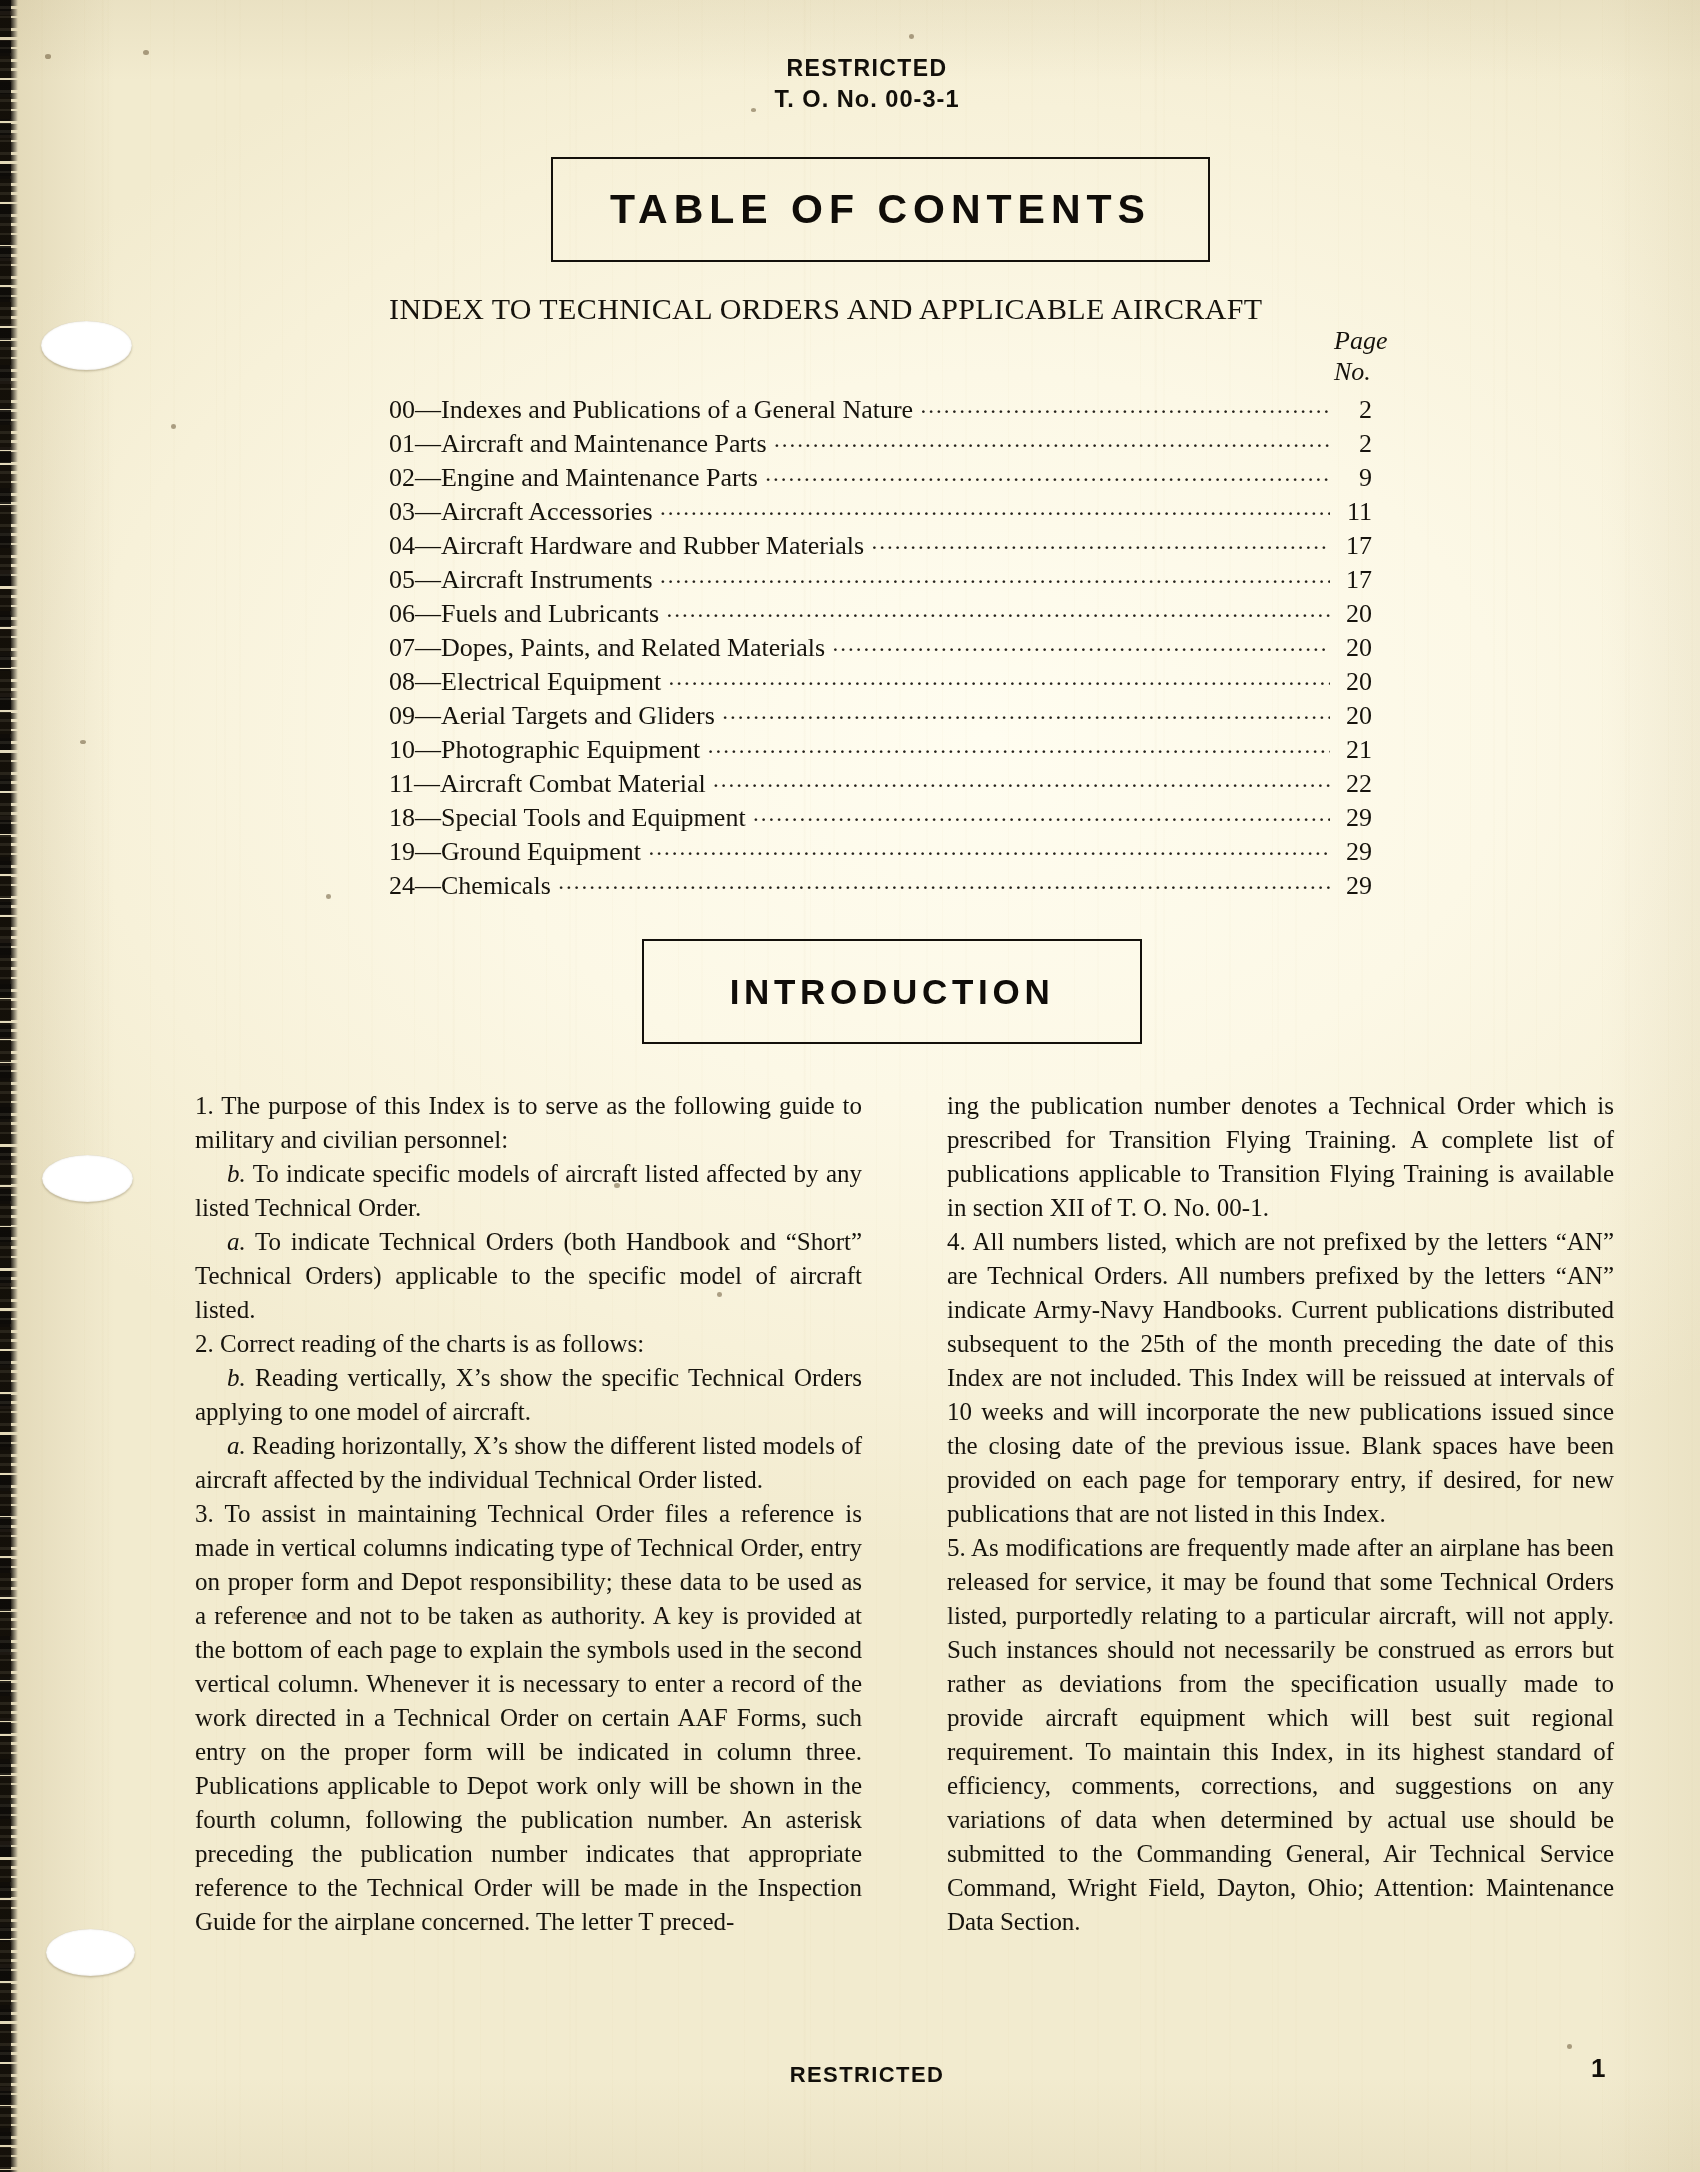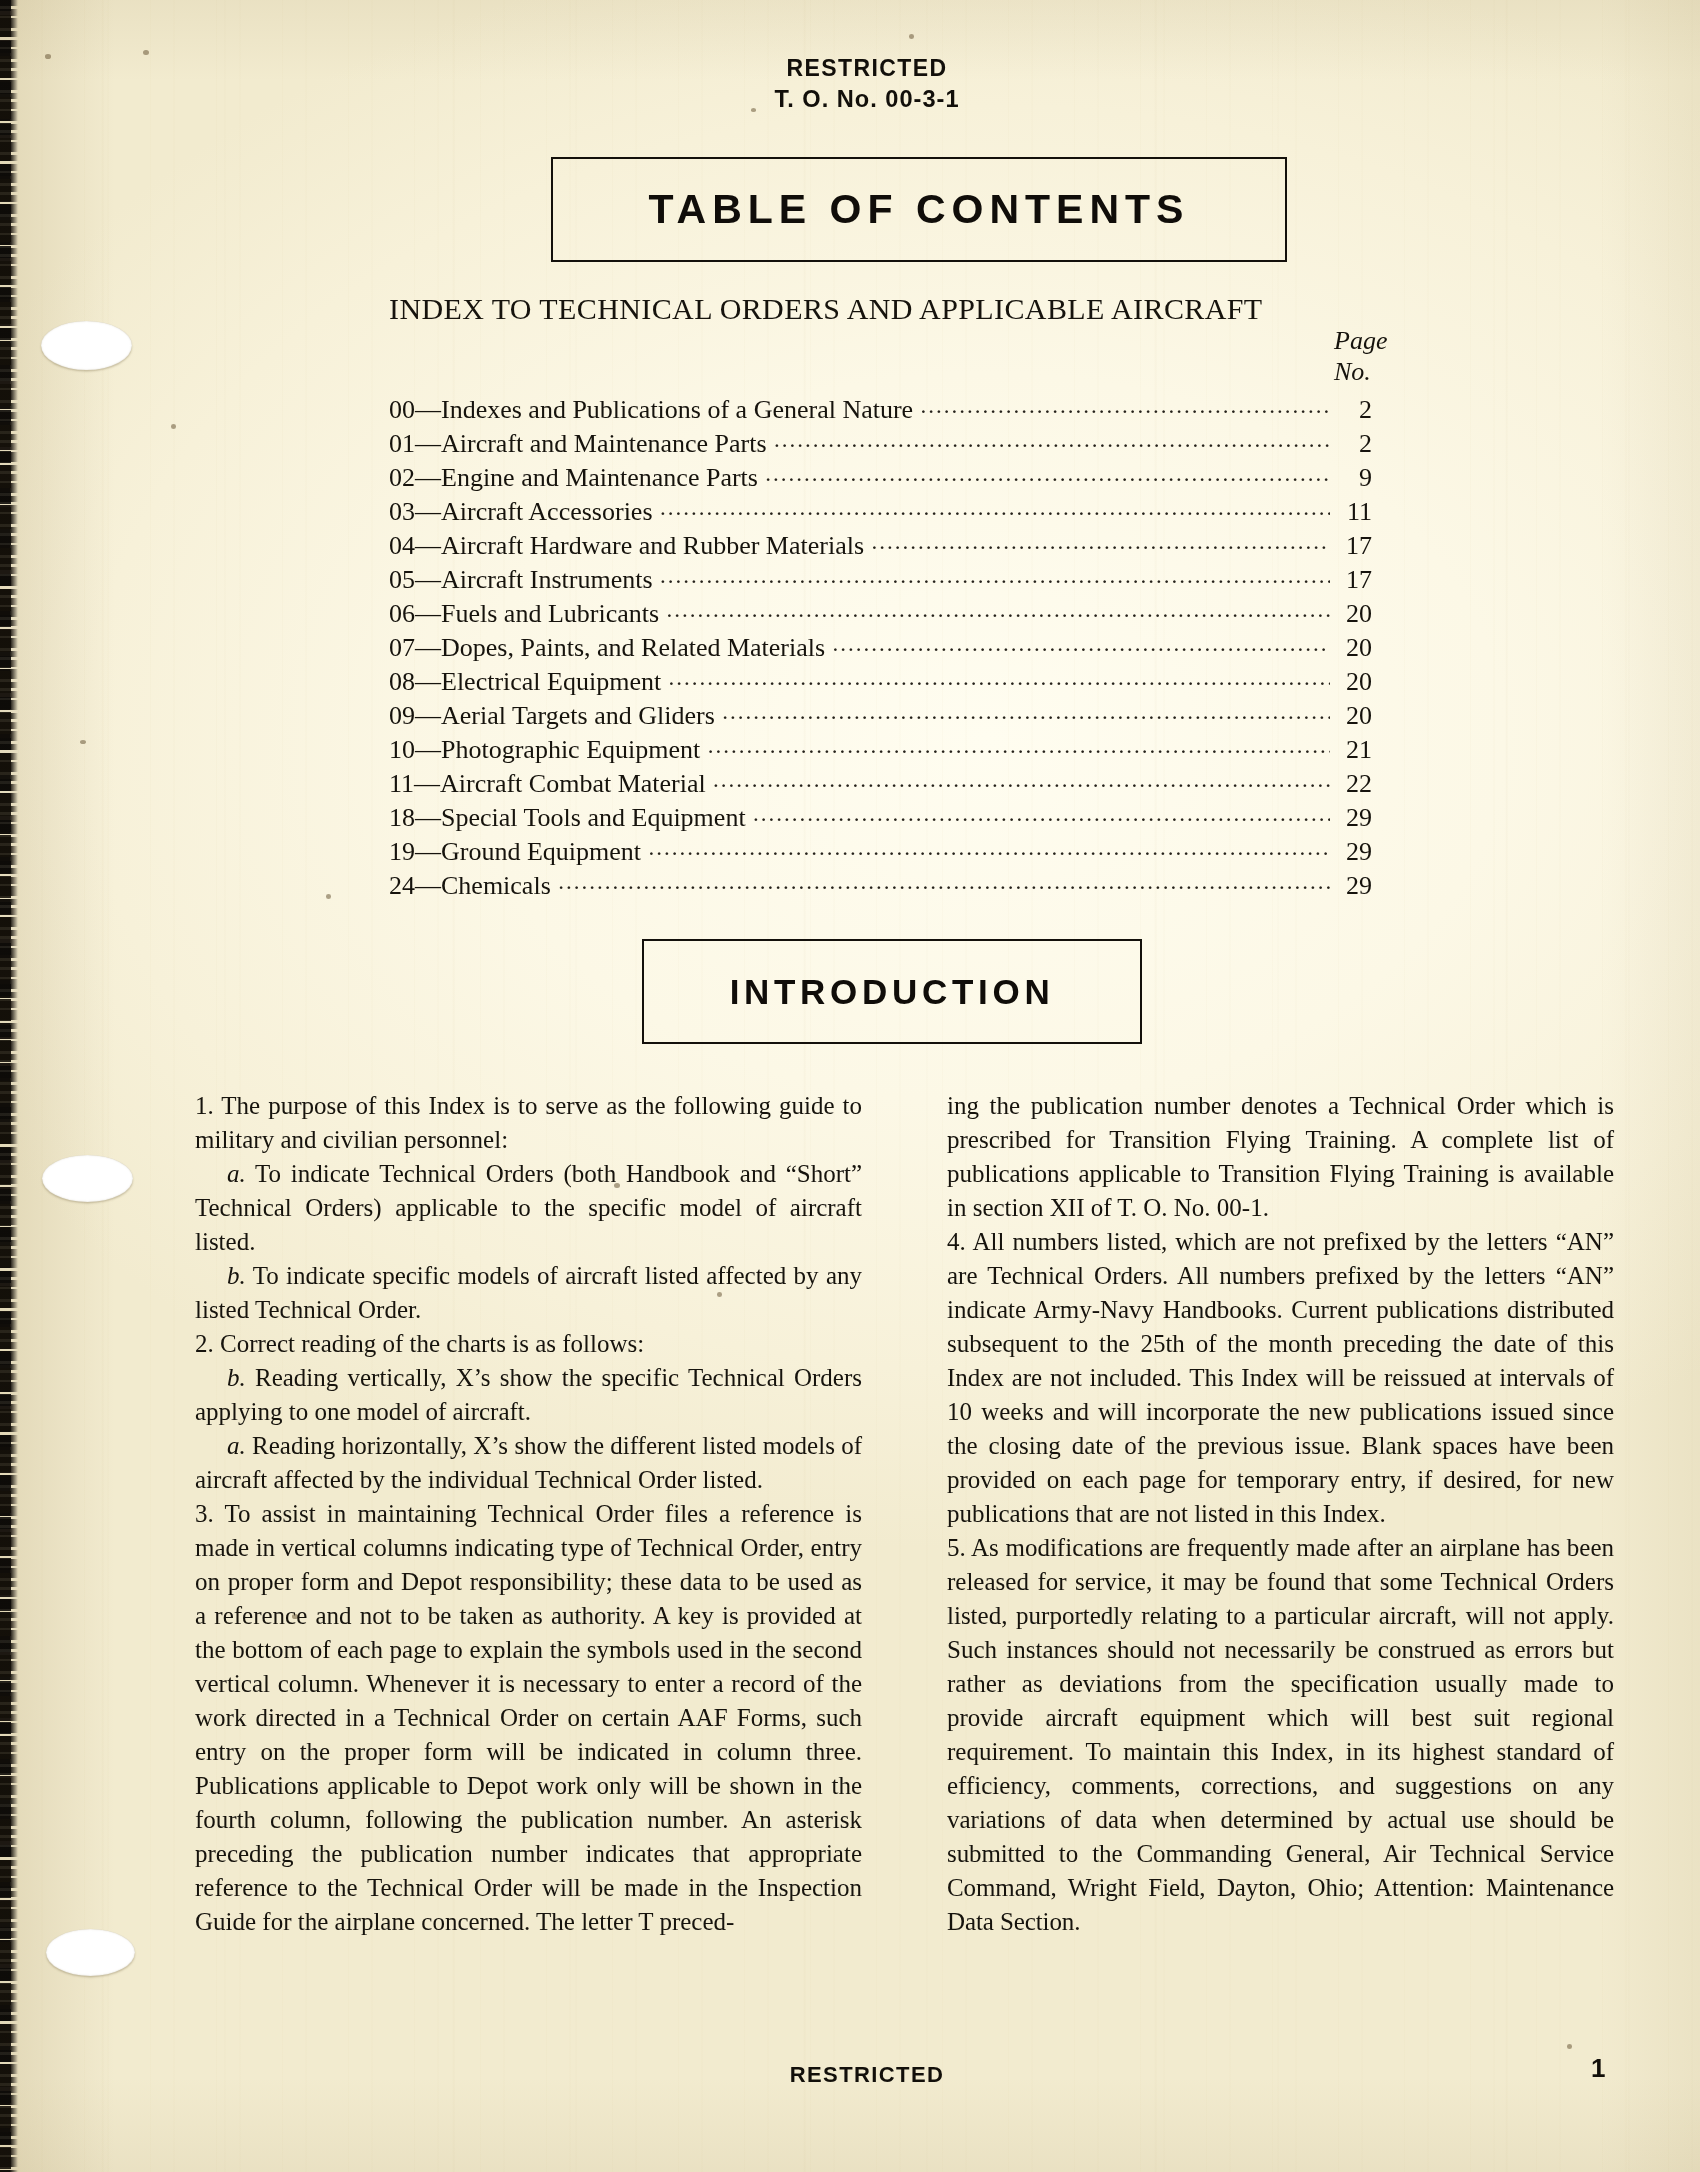--- a/index.html
+++ b/index.html
@@ -159,21 +159,21 @@
     justify-content: center;
     background: transparent;
   }
   .banner-label {
     font-family: "Liberation Sans", "DejaVu Sans", sans-serif;
     font-weight: 700;
     color: #100d09;
     text-align: center;
     line-height: 1;
   }
-  #toc-banner { left: 551px; top: 157px; width: 736px; height: 105px; }
+  #toc-banner { left: 551px; top: 157px; width: 659px; height: 105px; }
   #toc-banner .banner-label { font-size: 41px; letter-spacing: 6px; }
   #intro-banner { left: 642px; top: 939px; width: 500px; height: 105px; }
   #intro-banner .banner-label { font-size: 35px; letter-spacing: 4.7px; }
 
   .index-heading {
     position: absolute;
     left: 389px;
     top: 292px;
     font-size: 30px;
     letter-spacing: 0.4px;
@@ -401,22 +401,22 @@
         <span class="toc-page">29</span>
       </div>
     </div>
 
     <div class="banner" id="intro-banner">
       <div class="banner-label">INTRODUCTION</div>
     </div>
 
     <div class="col" id="col-left">
       <p class="p-num">1. The purpose of this Index is to serve as the following guide to military and civilian personnel:</p>
+      <p class="p-sub"><span class="sub-mark">b.</span><span> To indicate specific models of aircraft listed affected by any listed Technical Order.</span></p>
       <p class="p-sub"><span class="sub-mark">a.</span><span> To indicate Technical Orders (both Handbook and “Short” Technical Orders) applicable to the specific model of aircraft listed.</span></p>
-      <p class="p-sub"><span class="sub-mark">b.</span><span> To indicate specific models of aircraft listed affected by any listed Technical Order.</span></p>
       <p class="p-gap">2. Correct reading of the charts is as follows:</p>
       <p class="p-sub"><span class="sub-mark">b.</span><span> Reading vertically, X’s show the specific Technical Orders applying to one model of aircraft.</span></p>
       <p class="p-sub"><span class="sub-mark">a.</span><span> Reading horizontally, X’s show the different listed models of aircraft affected by the individual Technical Order listed.</span></p>
       <p class="p-gap">3. To assist in maintaining Technical Order files a reference is made in vertical columns indicating type of Technical Order, entry on proper form and Depot responsibility; these data to be used as a reference and not to be taken as authority. A key is provided at the bottom of each page to explain the symbols used in the second vertical column. Whenever it is necessary to enter a record of the work directed in a Technical Order on certain AAF Forms, such entry on the proper form will be indicated in column three. Publications applicable to Depot work only will be shown in the fourth column, following the publication number. An asterisk preceding the publication number indicates that appropriate reference to the Technical Order will be made in the Inspection Guide for the airplane concerned. The letter T preced-</p>
     </div>
 
     <div class="col" id="col-right">
       <p class="p-cont">ing the publication number denotes a Technical Order which is prescribed for Transition Flying Training. A complete list of publications applicable to Transition Flying Training is available in section XII of T. O. No. 00-1.</p>
       <p class="p-gap">4. All numbers listed, which are not prefixed by the letters “AN” are Technical Orders. All numbers prefixed by the letters “AN” indicate Army-Navy Handbooks. Current publications distributed subsequent to the 25th of the month preceding the date of this Index are not included. This Index will be reissued at intervals of 10 weeks and will incorporate the new publications issued since the closing date of the previous issue. Blank spaces have been provided on each page for temporary entry, if desired, for new publications that are not listed in this Index.</p>
       <p class="p-gap"><span>5. As modifications are frequently made after an airplane has been released for service, it may be found that some Technical Orders listed, purportedly relating to a particular aircraft, will not apply. Such instances should not necessarily be construed as errors but rather as deviations from the specification usually made to provide aircraft equipment which will best suit regional requirement. To maintain this Index, in its highest standard of efficiency, comments, corrections, and suggestions on any variations of data when determined by actual use should </span><span class="semibold">be submitted to the Commanding General, Air Technical Service Command, Wright Field, Dayton, Ohio; Attention: Maintenance Data Section.</span></p>

